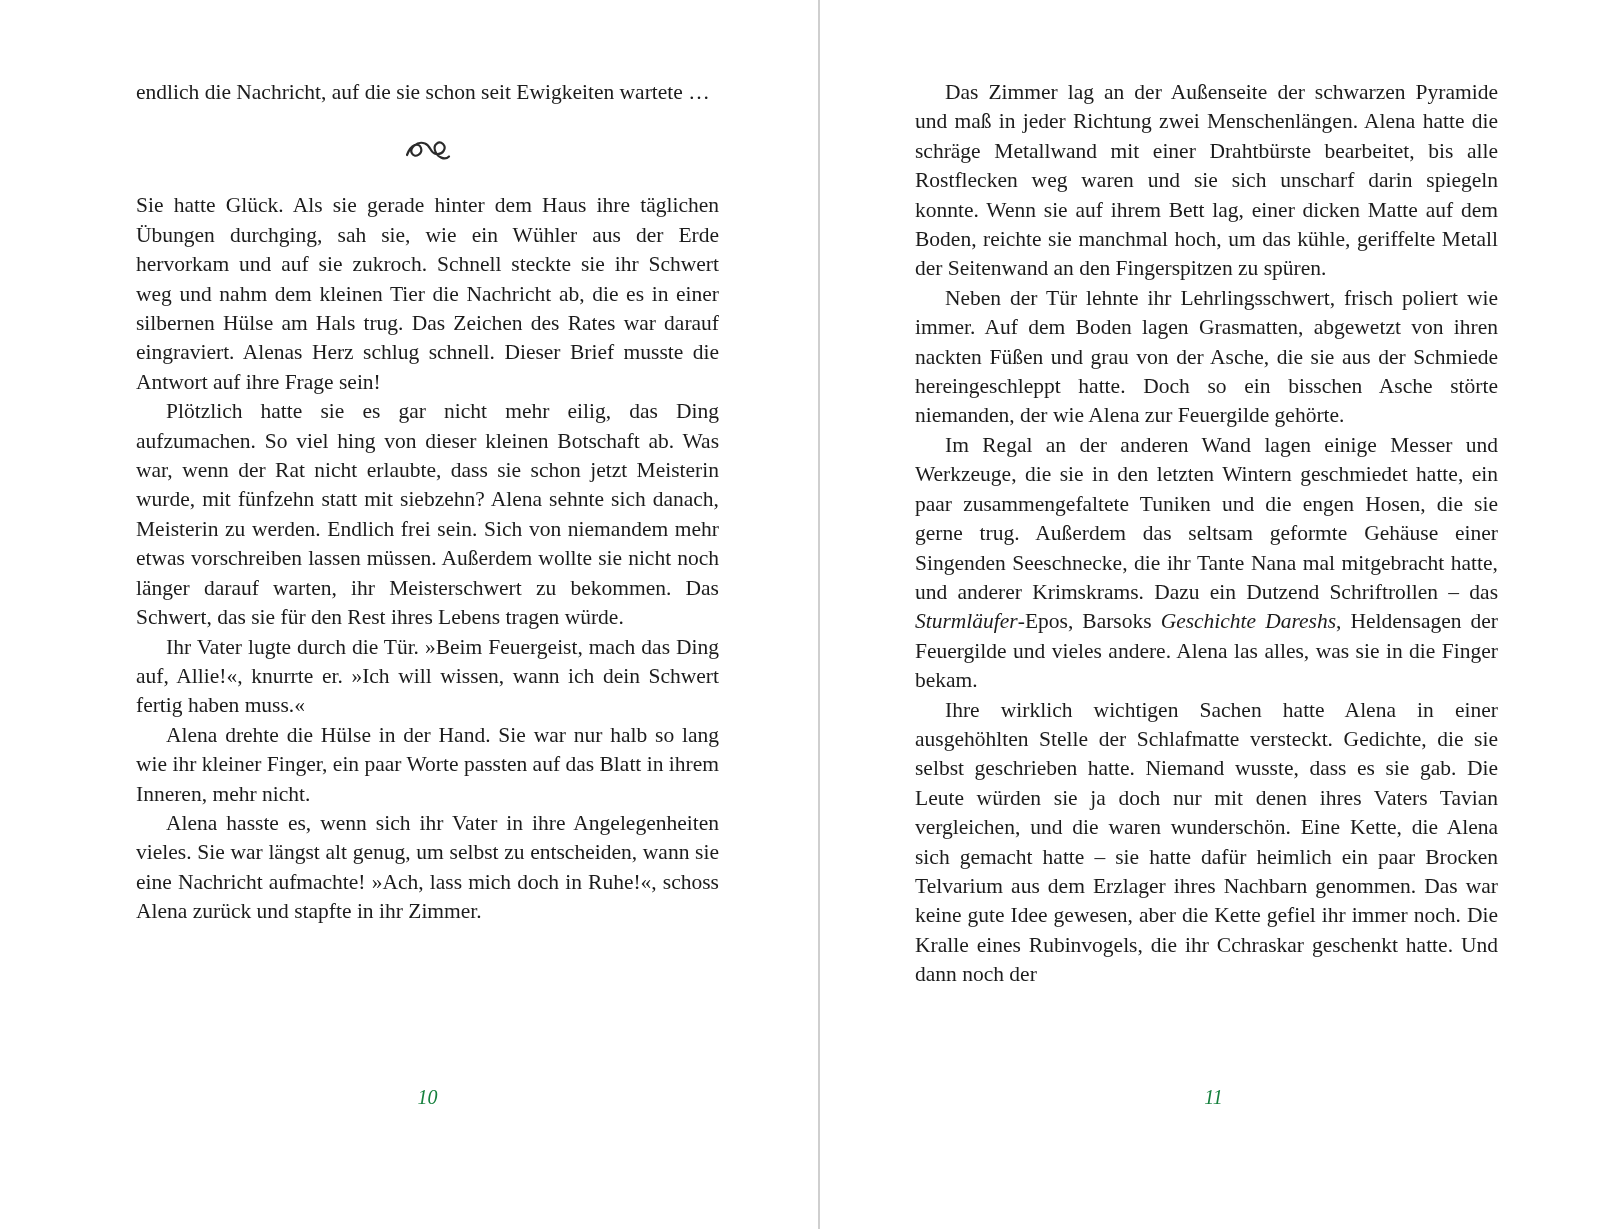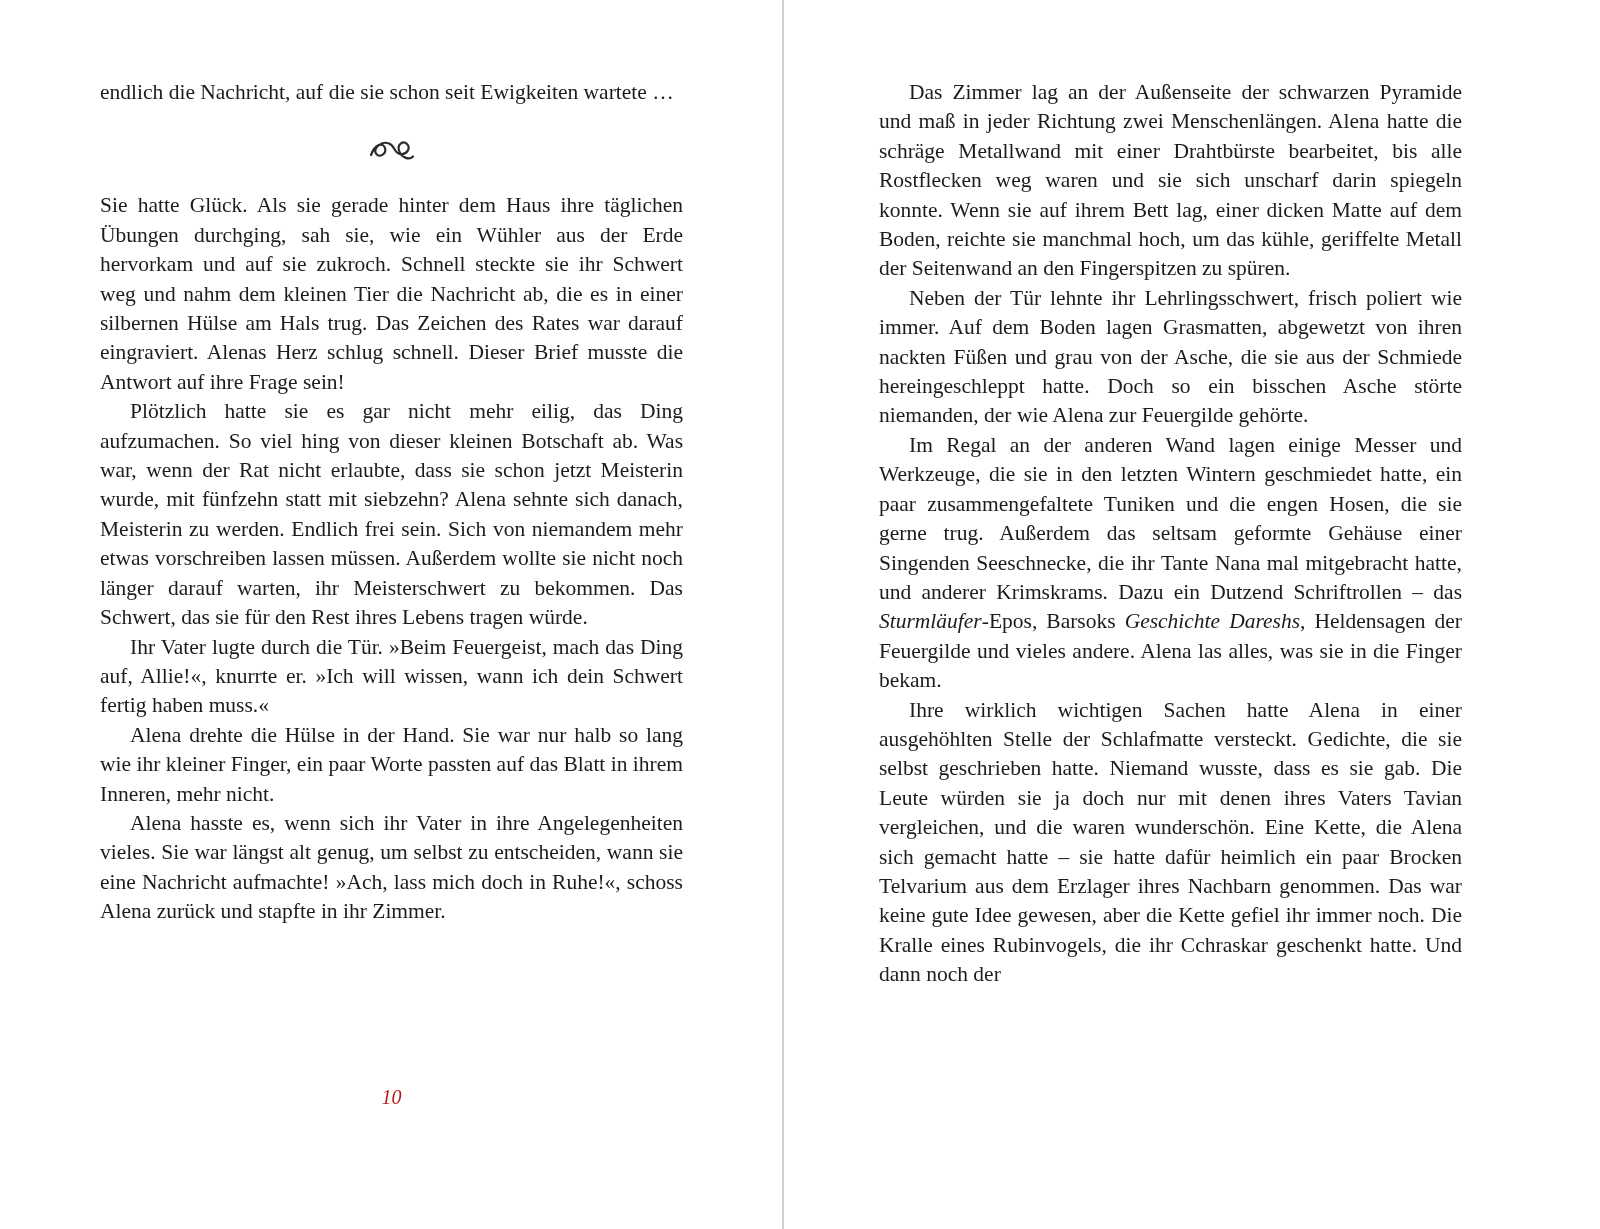--- a/index.html
+++ b/index.html
@@ -12,20 +12,21 @@
     height: 1229px;
     overflow: hidden;
     font-family: "Liberation Serif", "DejaVu Serif", serif;
     color: #1c1c1c;
   }
   .spread {
     position: relative;
     width: 1268px;
     height: 1229px;
     background: #ffffff;
+    margin-left: 36px;
   }
   .gutter-rule {
     position: absolute;
     left: 782px;
     top: 0;
     width: 2px;
     height: 1229px;
     background: #cfcfcf;
   }
   .text-block {
@@ -52,21 +53,21 @@
     line-height: 0;
   }
   .ornament svg { display: inline-block; }
   .page-number {
     position: absolute;
     top: 1086px;
     width: 583px;
     text-align: center;
     font-size: 20px;
     font-style: italic;
-    color: #b91c1c;
+    color: #15803d;
   }
   .page-number.left  { left: 100px; }
   .page-number.right { left: 886px; }
 </style>
 </head>
 <body>
 
 <div class="spread">
 
   <div class="text-block left" id="left-text">
@@ -87,14 +88,15 @@
 
   <div class="text-block right" id="right-text">
       <p class="para indent"><span>Das Zimmer lag an der Außenseite der schwarzen Pyramide und maß in jeder Richtung zwei Menschenlängen. Alena hatte die schräge Metallwand mit einer Drahtbürste bearbeitet, bis alle Rostflecken weg waren und sie sich unscharf darin spiegeln konnte. Wenn sie auf ihrem Bett lag, einer dicken Matte auf dem Boden, reichte sie manchmal hoch, um das kühle, geriffelte Metall der Seitenwand an den Fingerspitzen zu spüren.</span></p>
       <p class="para indent"><span>Neben der Tür lehnte ihr Lehrlingsschwert, frisch poliert wie immer. Auf dem Boden lagen Grasmatten, abgewetzt von ihren nackten Füßen und grau von der Asche, die sie aus der Schmiede hereingeschleppt hatte. Doch so ein bisschen Asche störte niemanden, der wie Alena zur Feuergilde gehörte.</span></p>
       <p class="para indent"><span>Im Regal an der anderen Wand lagen einige Messer und Werkzeuge, die sie in den letzten Wintern geschmiedet hatte, ein paar zusammengefaltete Tuniken und die engen Hosen, die sie gerne trug. Außerdem das seltsam geformte Gehäuse einer Singenden Seeschnecke, die ihr Tante Nana mal mitgebracht hatte, und anderer Krimskrams. Dazu ein Dutzend Schriftrollen – das </span><span class="italic">Sturmläufer</span><span>-Epos, Barsoks </span><span class="italic">Geschichte Dareshs</span><span>, Heldensagen der Feuergilde und vieles andere. Alena las alles, was sie in die Finger bekam.</span></p>
       <p class="para indent"><span>Ihre wirklich wichtigen Sachen hatte Alena in einer ausgehöhlten Stelle der Schlafmatte versteckt. Gedichte, die sie selbst geschrieben hatte. Niemand wusste, dass es sie gab. Die Leute würden sie ja doch nur mit denen ihres Vaters Tavian vergleichen, und die waren wunderschön. Eine Kette, die Alena sich gemacht hatte – sie hatte dafür heimlich ein paar Brocken Telvarium aus dem Erzlager ihres Nachbarn genommen. Das war keine gute Idee gewesen, aber die Kette gefiel ihr immer noch. Die Kralle eines Rubinvogels, die ihr Cchraskar geschenkt hatte. Und dann noch der</span></p>
     </div>
 
   <div class="page-number left">10</div>
 
+  <div class="page-number right">11</div>
 
 </div>
 
 </body></html>

